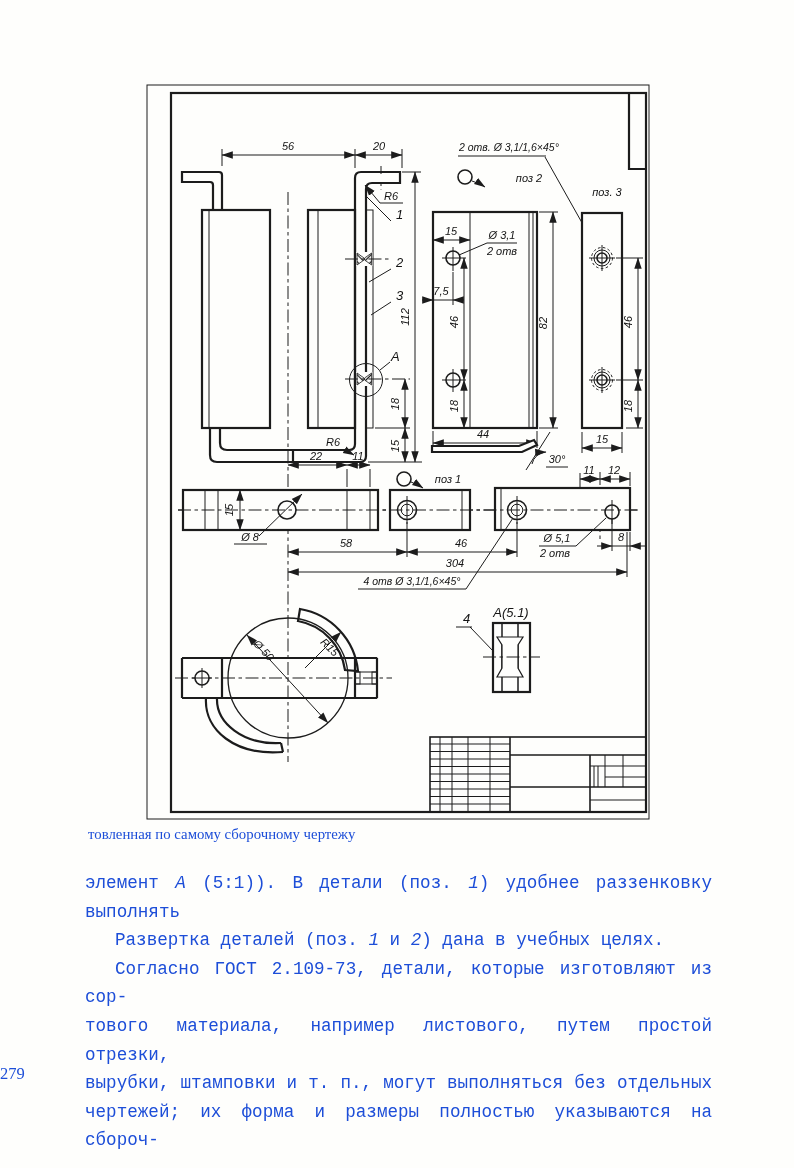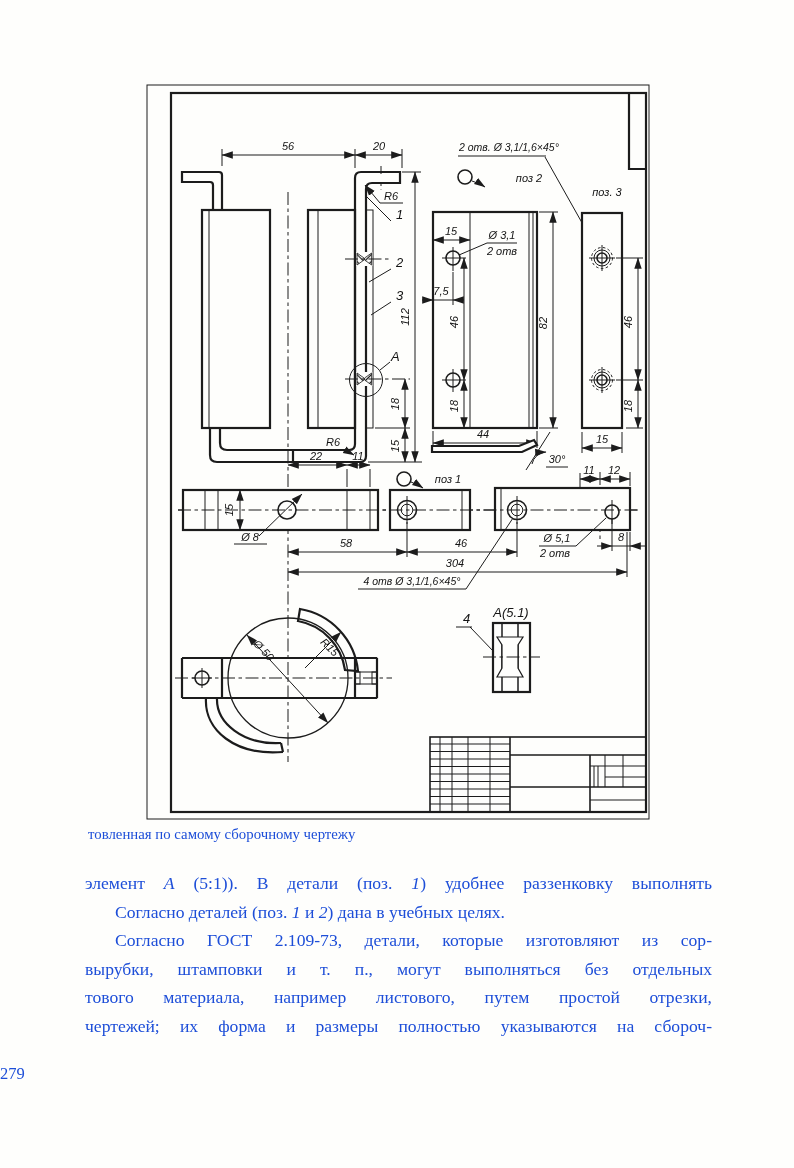--- a/index.html
+++ b/index.html
@@ -21,21 +21,21 @@
   .lb{font:italic 11px "Liberation Sans",sans-serif;}
   .lbs{font:italic 10.5px "Liberation Sans",sans-serif;}
   .lbb{font:italic 13px "Liberation Sans",sans-serif;}
   .mid{text-anchor:middle;}
 
   
   .caption{position:absolute;left:88px;top:826px;width:624px;
            font-size:14.8px;line-height:17.5px;}
   .bodytext{position:absolute;left:85px;top:869px;width:627px;
             font-size:17.6px;line-height:28.6px;}
-  .bl{white-space:nowrap;}
+  .bl{white-space:nowrap;font-family:Liberation Mono, monospace;}
   .bl.j{text-align:justify;text-align-last:justify;white-space:normal;}
   .bl.ind{text-indent:30px;}
   .it{font-style:italic;}
   .pagenum{position:absolute;left:0;top:1064px;width:711px;text-align:left;
            font-size:16.5px;}
 </style>
 </head>
 <body>
 
 <div class="page">
@@ -324,21 +324,21 @@
       </g>
     </svg>
   </div>
 
   <div class="caption">
     <div>товленная по самому сборочному чертежу</div>
   </div>
 
   <div class="bodytext">
     <div class="bl j"><span>элемент </span><span class="it">А</span><span> (5:1)). В детали (поз. </span><span class="it">1</span><span>) удобнее раззенковку выполнять</span></div>
-    <div class="bl ind"><span>Согласно деталей (поз. </span><span class="it">1</span><span> и </span><span class="it">2</span><span>) дана в учебных целях.</span></div>
+    <div class="bl ind"><span>Развертка деталей (поз. </span><span class="it">1</span><span> и </span><span class="it">2</span><span>) дана в учебных целях.</span></div>
     <div class="bl ind j">Согласно ГОСТ 2.109-73, детали, которые изготовляют из сор-</div>
+    <div class="bl j">тового материала, например листового, путем простой отрезки,</div>
     <div class="bl j">вырубки, штамповки и т. п., могут выполняться без отдельных</div>
-    <div class="bl j">тового материала, например листового, путем простой отрезки,</div>
     <div class="bl j">чертежей; их форма и размеры полностью указываются на сбороч-</div>
   </div>
 
   <div class="pagenum">279</div>
 </div>
 
 </body></html>

